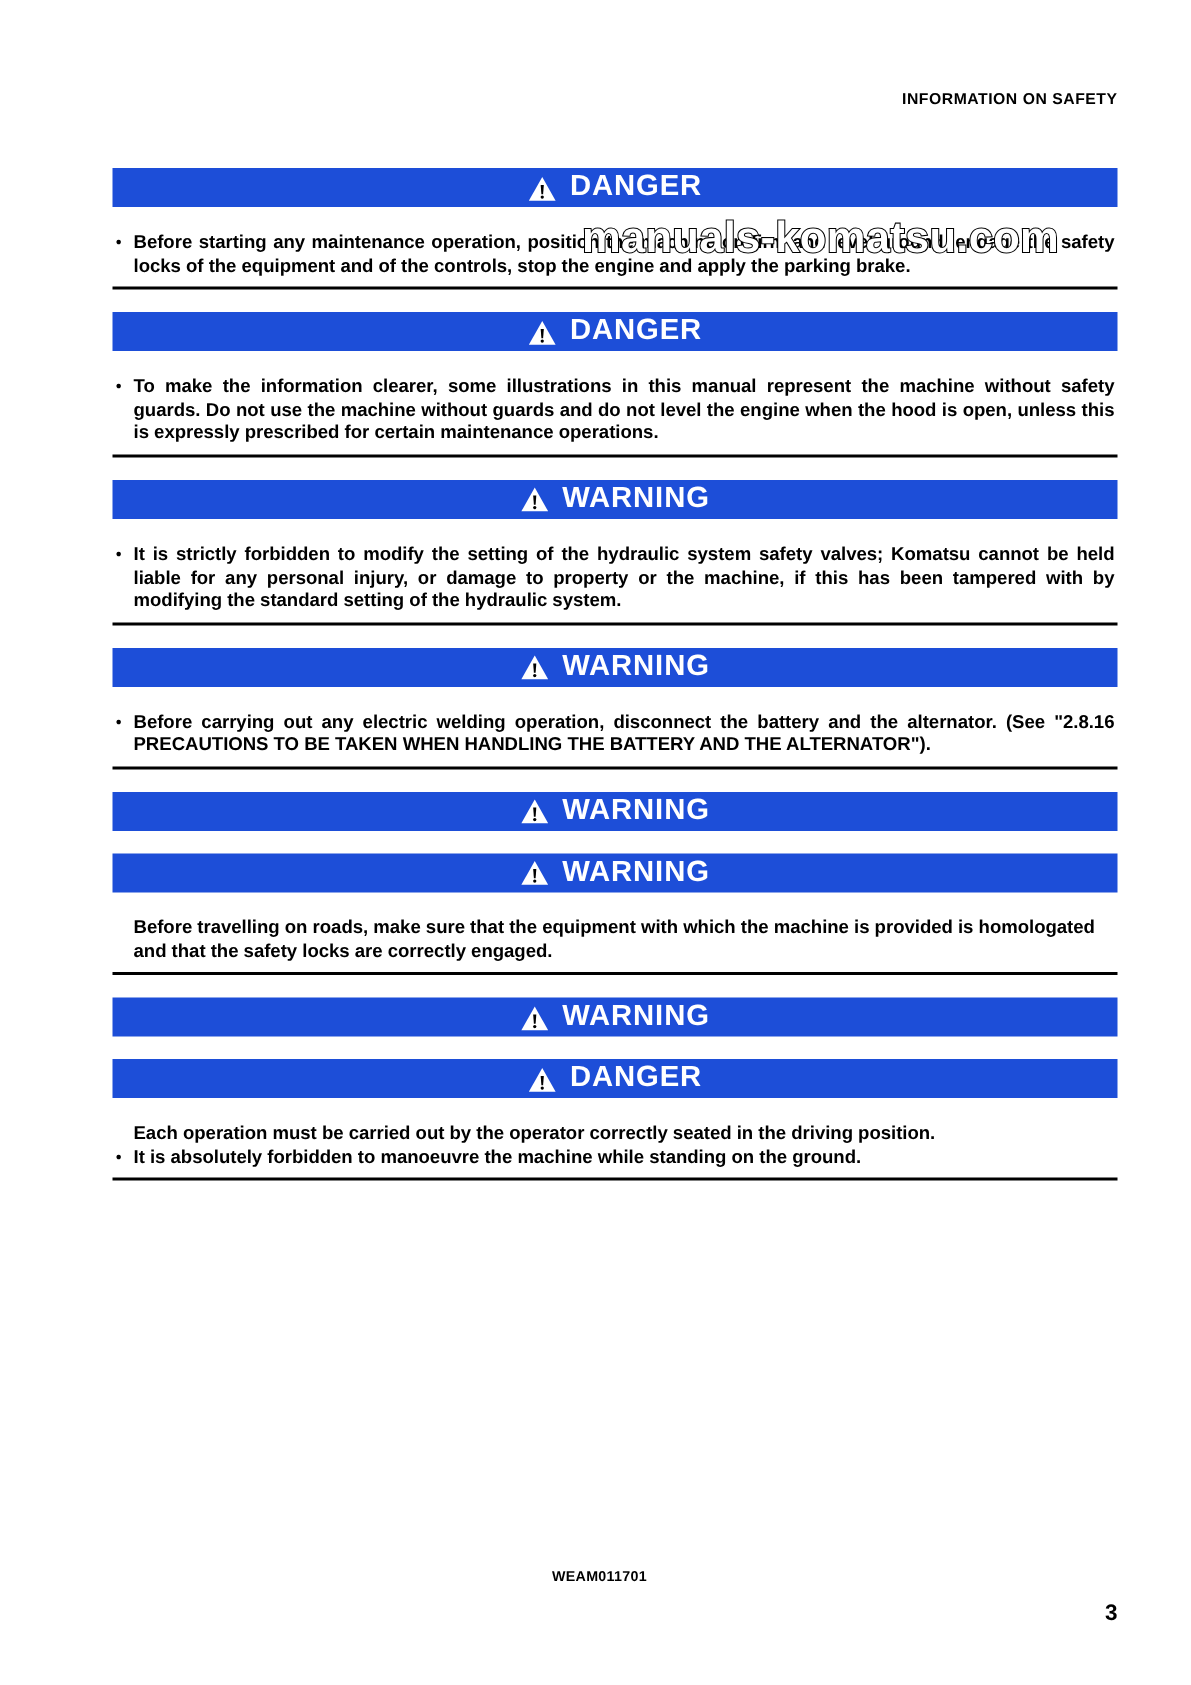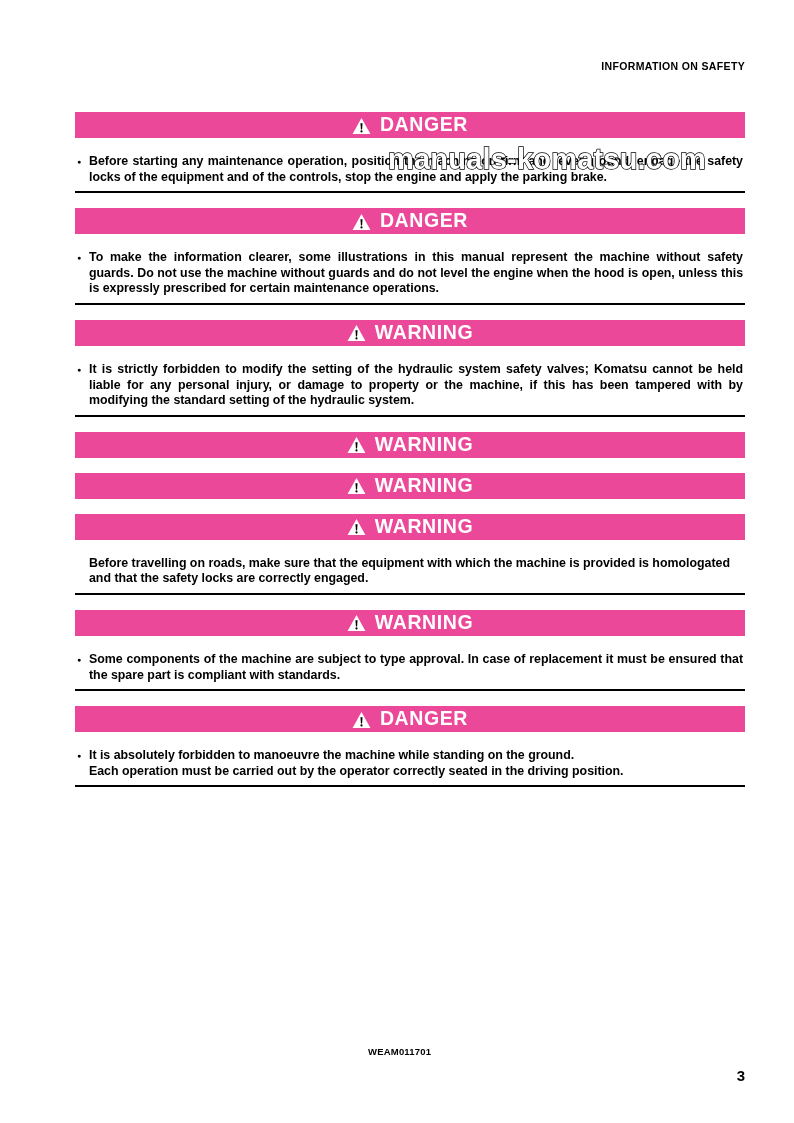--- a/index.html
+++ b/index.html
@@ -40,21 +40,21 @@
     left: 75px;
     top: 112px;
     width: 670px;
   }
 
   .alert-block {
     margin-bottom: 15px;
   }
 
   .alert-banner {
-    background: #ec4899;
+    background: #1d4ed8;
     height: 26px;
     display: flex;
     align-items: center;
     justify-content: center;
     gap: 9px;
   }
 
   .alert-banner .warn-icon {
     display: block;
     width: 19px;
@@ -193,20 +193,23 @@
       </div>
       <div class="alert-block">
         <div class="alert-banner">
           <svg class="warn-icon" viewBox="0 0 20 18">
             <path d="M10 0.6 L19.4 17.3 L0.6 17.3 Z" fill="#ffffff"></path>
             <path d="M8.9 6.2 L11.1 6.2 L10.6 12.6 L9.4 12.6 Z" fill="#000000"></path>
             <circle cx="10" cy="14.7" r="1.15" fill="#000000"></circle>
           </svg>
           <span class="alert-word">WARNING</span>
         </div>
+        <div class="alert-body">
+          <p class="alert-para justify"><span class="bullet" style="font-size: 7px;">●</span><span>Before carrying out any electric welding operation, disconnect the battery and the alternator. (See "2.8.16 PRECAUTIONS TO BE TAKEN WHEN HANDLING THE BATTERY AND THE ALTERNATOR").</span></p>
+        </div>
       </div>
       <div class="alert-block">
         <div class="alert-banner">
           <svg class="warn-icon" viewBox="0 0 20 18">
             <path d="M10 0.6 L19.4 17.3 L0.6 17.3 Z" fill="#ffffff"></path>
             <path d="M8.9 6.2 L11.1 6.2 L10.6 12.6 L9.4 12.6 Z" fill="#000000"></path>
             <circle cx="10" cy="14.7" r="1.15" fill="#000000"></circle>
           </svg>
           <span class="alert-word">WARNING</span>
         </div>
@@ -226,36 +229,33 @@
       </div>
       <div class="alert-block">
         <div class="alert-banner">
           <svg class="warn-icon" viewBox="0 0 20 18">
             <path d="M10 0.6 L19.4 17.3 L0.6 17.3 Z" fill="#ffffff"></path>
             <path d="M8.9 6.2 L11.1 6.2 L10.6 12.6 L9.4 12.6 Z" fill="#000000"></path>
             <circle cx="10" cy="14.7" r="1.15" fill="#000000"></circle>
           </svg>
           <span class="alert-word">WARNING</span>
         </div>
-        <div class="alert-body">
-          <p class="alert-para justify"><span class="bullet" style="font-size: 7px;">●</span><span>Some components of the machine are subject to type approval. In case of replacement it must be ensured that the spare part is compliant with standards.</span></p>
-        </div>
       </div>
       <div class="alert-block">
         <div class="alert-banner">
           <svg class="warn-icon" viewBox="0 0 20 18">
             <path d="M10 0.6 L19.4 17.3 L0.6 17.3 Z" fill="#ffffff"></path>
             <path d="M8.9 6.2 L11.1 6.2 L10.6 12.6 L9.4 12.6 Z" fill="#000000"></path>
             <circle cx="10" cy="14.7" r="1.15" fill="#000000"></circle>
           </svg>
           <span class="alert-word">DANGER</span>
         </div>
         <div class="alert-body">
+          <p class="alert-para nobullet"><span>Each operation must be carried out by the operator correctly seated in the driving position.</span></p>
           <p class="alert-para"><span class="bullet" style="font-size: 7px;">●</span><span>It is absolutely forbidden to manoeuvre the machine while standing on the ground.</span></p>
-          <p class="alert-para nobullet"><span>Each operation must be carried out by the operator correctly seated in the driving position.</span></p>
         </div>
       </div>
     </div>
 
   <div class="watermark">manuals-komatsu.com</div>
 
   <div class="footer-code">WEAM011701</div>
 
   <div class="footer-page">3</div>
 

